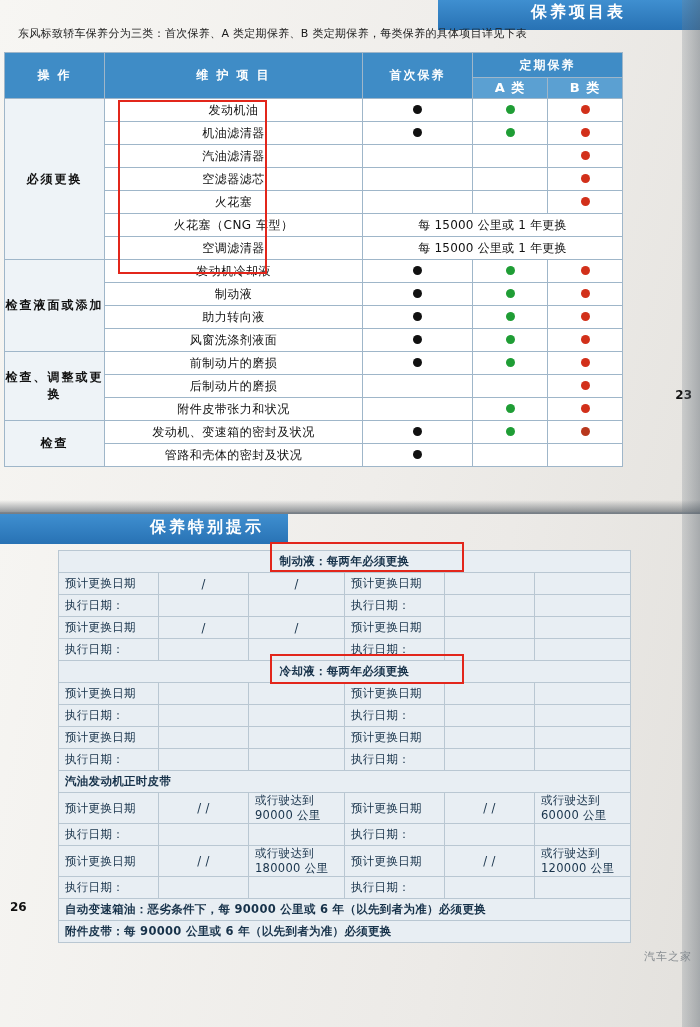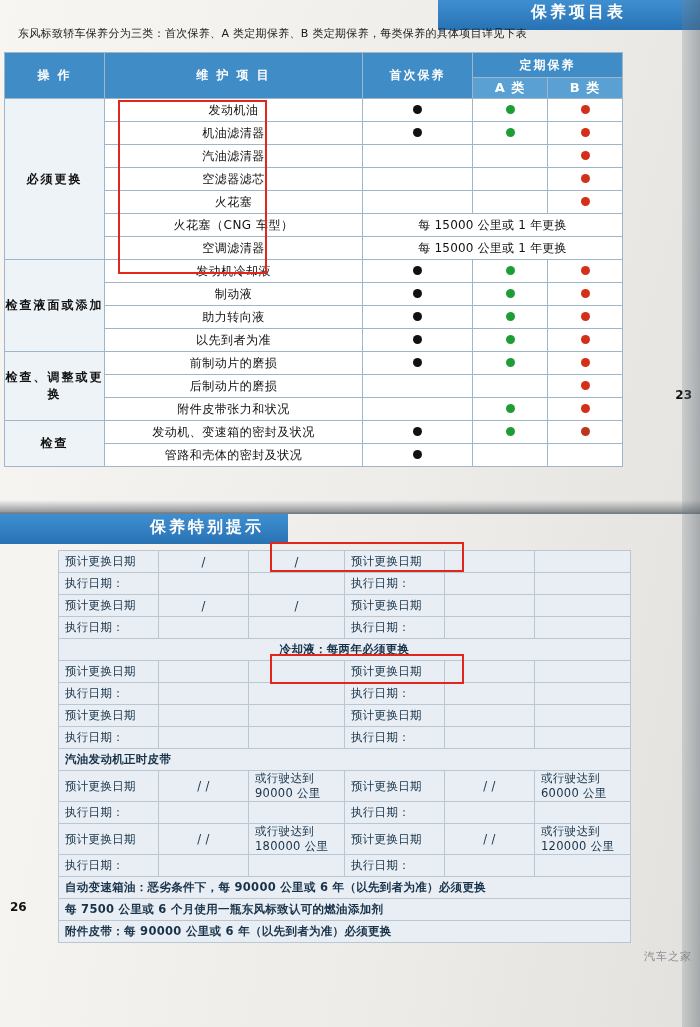--- a/index.html
+++ b/index.html
@@ -205,21 +205,21 @@
       <td><span class="dot green"></span></td>
       <td><span class="dot red"></span></td>
     </tr>
     <tr>
       <td class="item">助力转向液</td>
       <td><span class="dot black"></span></td>
       <td><span class="dot green"></span></td>
       <td><span class="dot red"></span></td>
     </tr>
     <tr>
-      <td class="item">以先到者为准</td>
+      <td class="item">风窗洗涤剂液面</td>
       <td><span class="dot black"></span></td>
       <td><span class="dot green"></span></td>
       <td><span class="dot red"></span></td>
     </tr>
 
     <tr>
       <td class="grp" rowspan="3">检查、调整或更换</td>
       <td class="item">前制动片的磨损</td>
       <td><span class="dot black"></span></td>
       <td><span class="dot green"></span></td>
@@ -267,20 +267,23 @@
     <colgroup>
       <col style="width:100px">
         <col style="width:90px">
         <col style="width:96px">
       <col style="width:100px">
         <col style="width:90px">
         <col style="width:96px">
     </colgroup>
 
     <tbody>
+        <tr>
+      <td class="hdr2" colspan="6">制动液：每两年必须更换</td>
+    </tr>
     <tr>
       <td class="lbl">预计更换日期</td>
       <td class="blank ctr">/</td>
       <td class="blank ctr">/</td>
       <td class="lbl">预计更换日期</td>
       <td class="blank"></td>
       <td class="blank"></td>
     </tr>
     <tr>
       <td class="lbl">执行日期：</td>
@@ -374,23 +377,20 @@
       <td class="lbl">执行日期：</td>
       <td class="blank"></td>
       <td class="blank"></td>
       <td class="lbl">执行日期：</td>
       <td class="blank"></td>
       <td class="blank"></td>
     </tr>
 
     <tr>
       <td class="hdr" colspan="6">自动变速箱油：恶劣条件下，每 90000 公里或 6 年（以先到者为准）必须更换</td>
-    </tr>
-    <tr>
-      <td class="hdr" colspan="6">每 7500 公里或 6 个月使用一瓶东风标致认可的燃油添加剂</td>
     </tr>
     <tr>
       <td class="hdr" colspan="6">附件皮带：每 90000 公里或 6 年（以先到者为准）必须更换</td>
     </tr>
   </tbody>
     </table>
 
   <div class="redbox" style="left:270px;top:28px;width:190px;height:26px;"></div>
   <div class="redbox" style="left:270px;top:140px;width:190px;height:26px;"></div>
   <div class="page-num-26">26</div>

